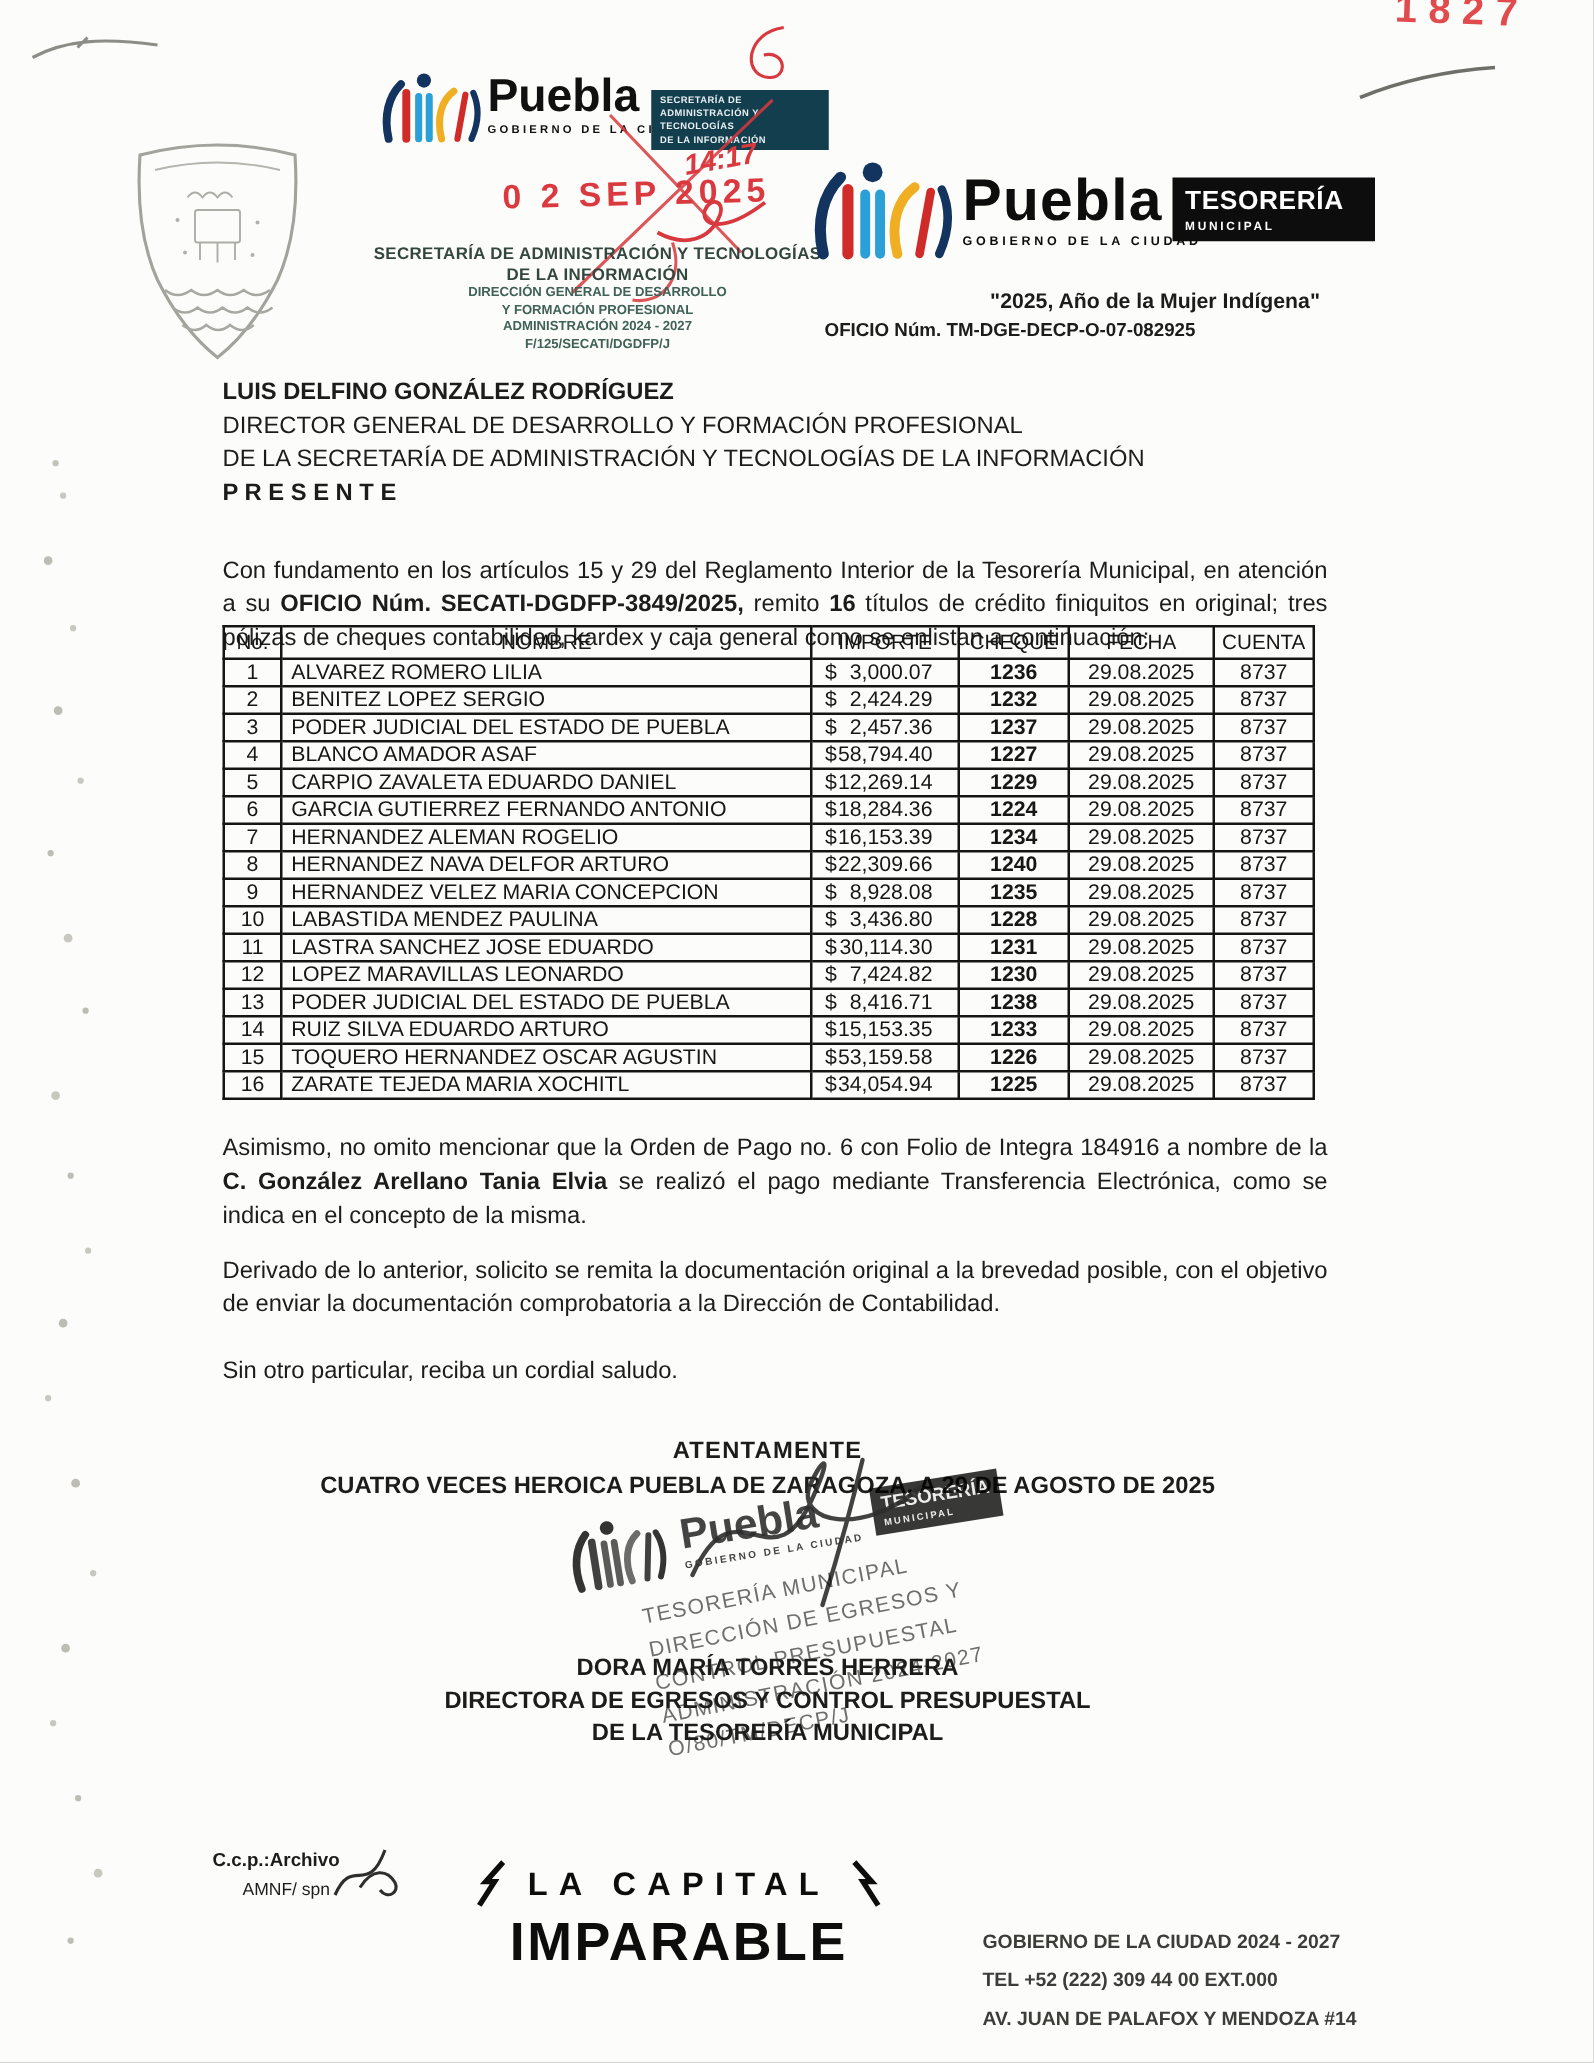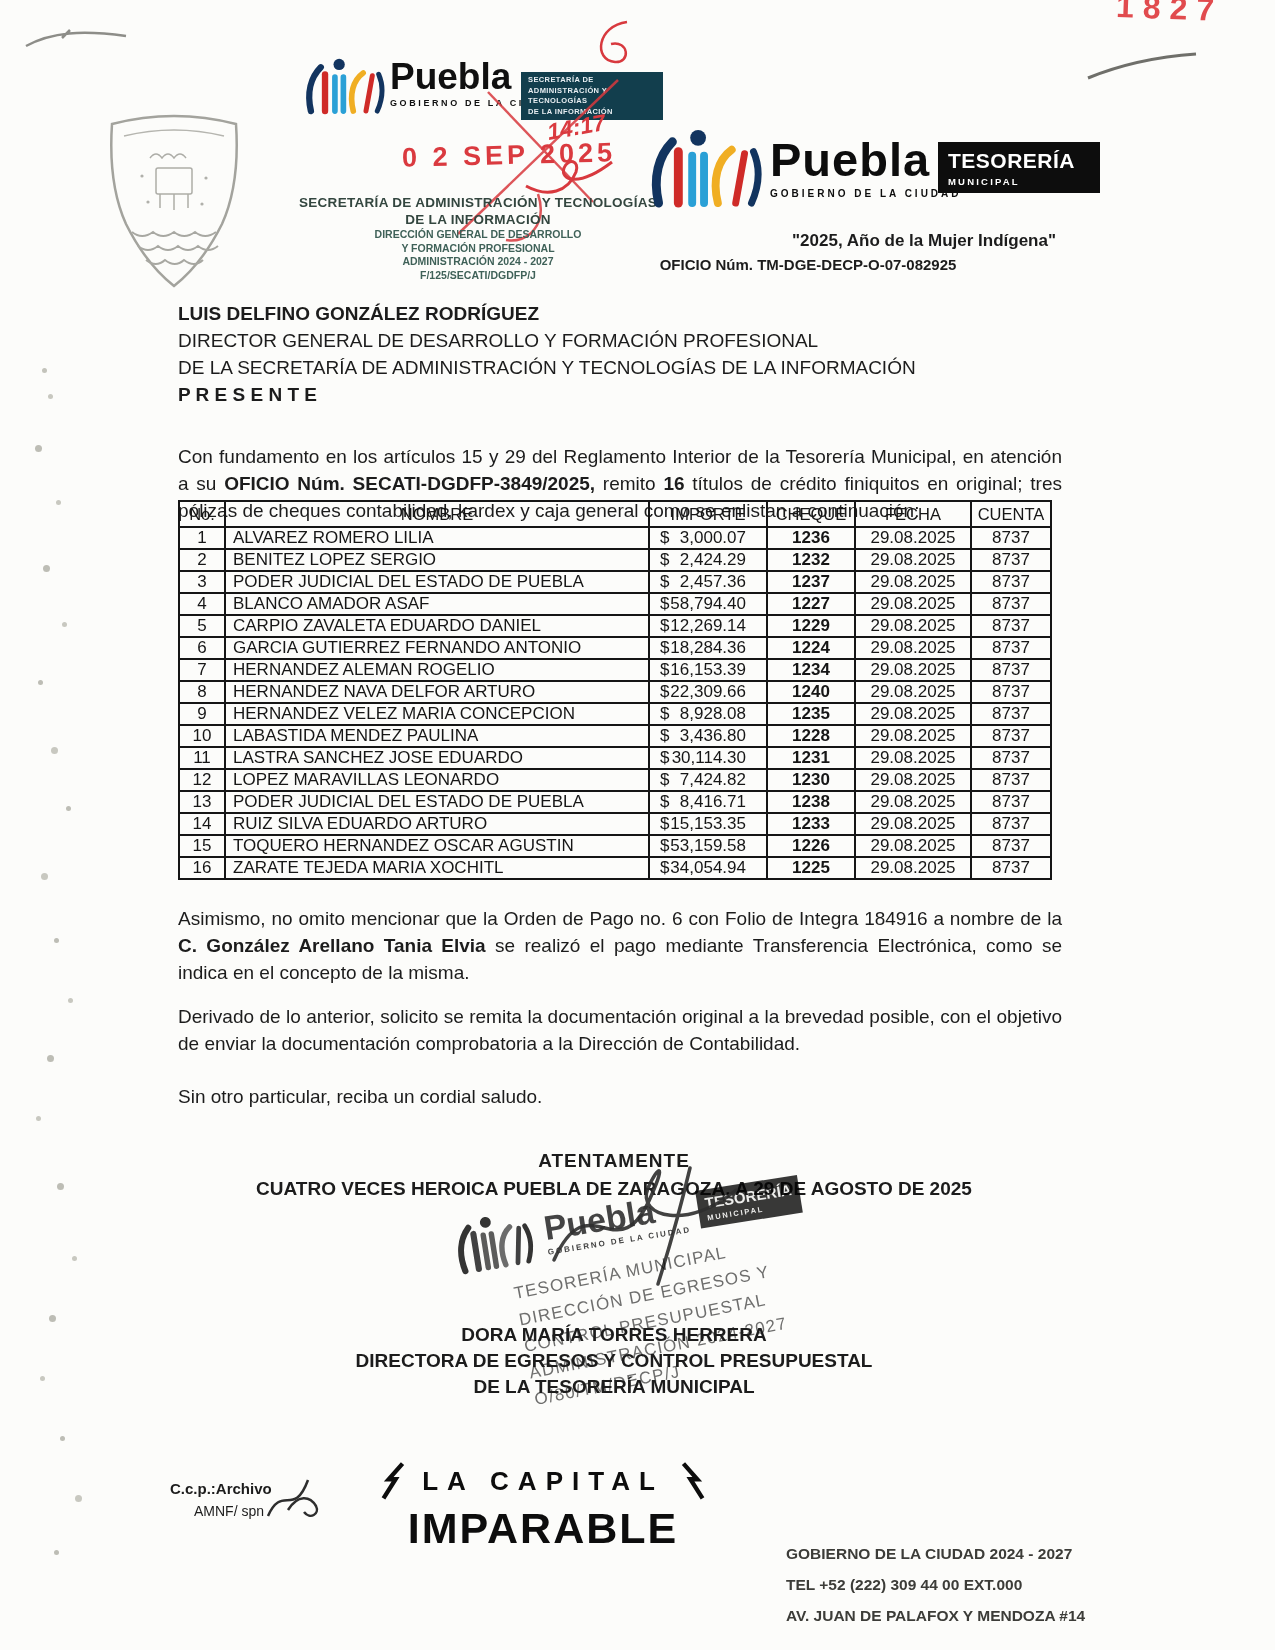--- a/index.html
+++ b/index.html
@@ -87,21 +87,21 @@
   .stamp-box-sm .t2{font-size:7.5px;font-weight:bold;letter-spacing:1.8px;display:block;margin-top:2px;}
   .sig-svg-pos{left:540px;top:1160px;}
   .stamp-text-pos{left:522px;top:1254px;transform:rotate(-11deg);color:#565656;font-size:17px;line-height:27px;letter-spacing:1.2px;opacity:.85;mix-blend-mode:multiply;}
   .signatory-pos{left:178px;top:1290px;font-size:19px;font-weight:bold;line-height:26px;text-align:center;}
 
   
   .ccp-pos{left:170px;top:1480px;font-size:15px;font-weight:bold;}
   .initials-pos{left:194px;top:1503px;font-size:14px;font-weight:normal;}
   .ccp-svg-pos{left:258px;top:1466px;}
   .capital-pos{left:343px;top:1460px;width:400px;text-align:center;}
-  .cap-row{display:flex;align-items:center;justify-content:center;gap:16px;}
+  .cap-row{display:flex;align-items:center;justify-content:center;gap:16px;margin-top:26px;}
   .cap1{font-size:26px;font-weight:bold;letter-spacing:9px;color:#0d0d0d;}
   .cap2{font-size:43px;font-weight:bold;letter-spacing:2px;color:#0d0d0d;margin-top:2px;}
   .bolt.flip{transform:scaleX(-1);}
   .gov-pos{left:786px;top:1538px;font-size:15.5px;font-weight:bold;color:#3c3c38;line-height:31px;}
 </style>
 </head>
 <body>
 
 <div class="page">
 

